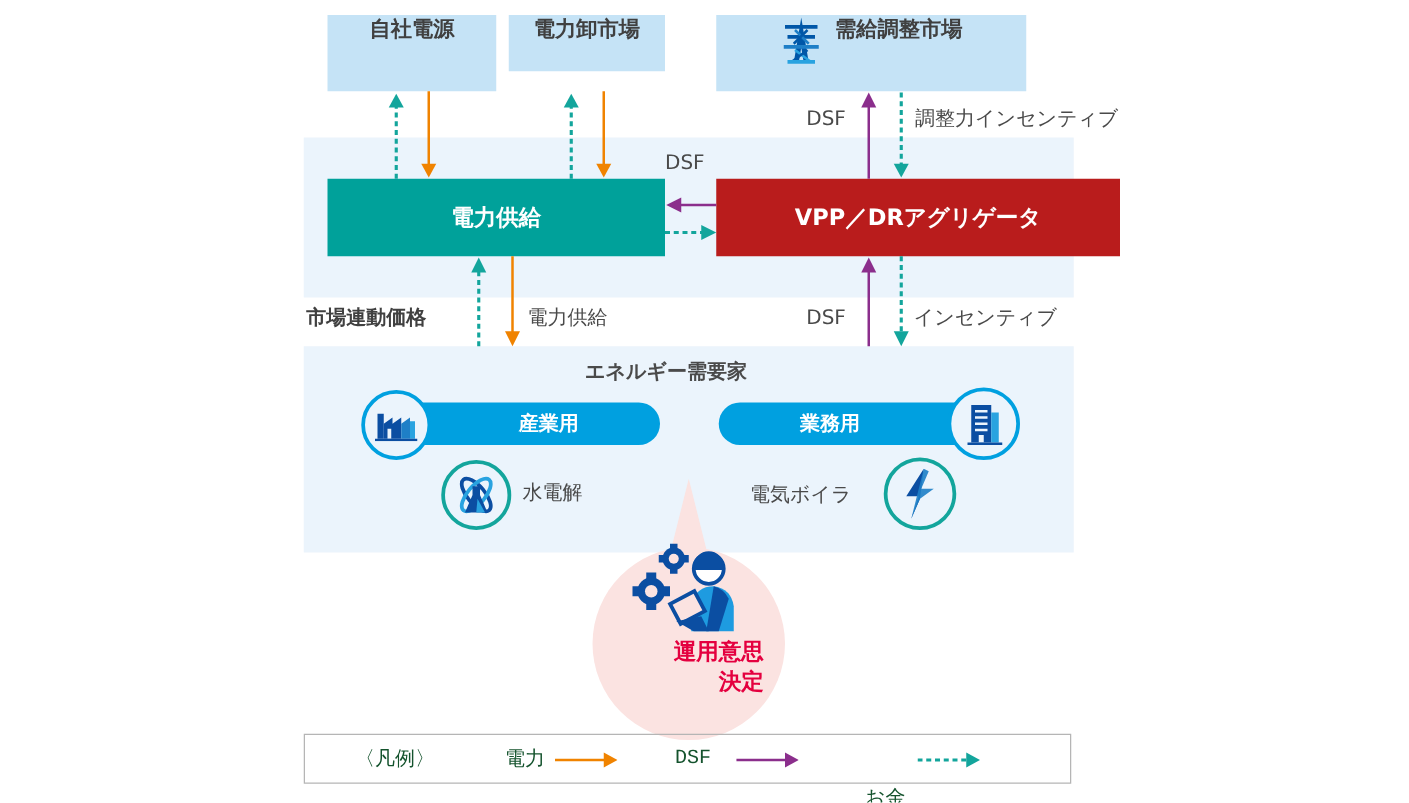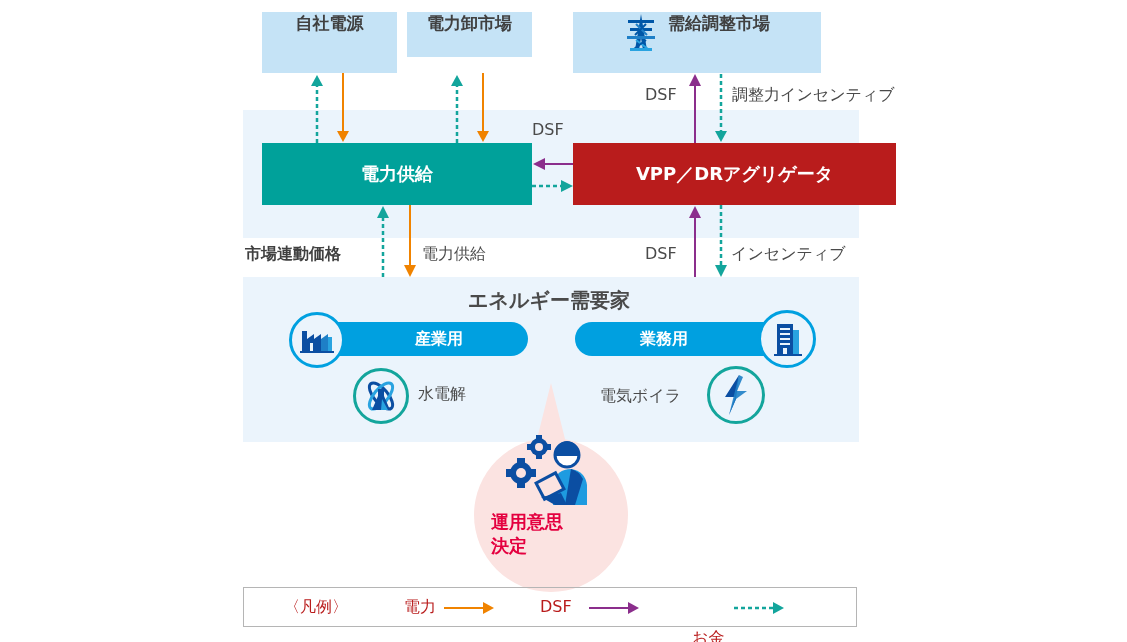--- a/index.html
+++ b/index.html
@@ -10,21 +10,21 @@
             display:flex; align-items:flex-start; justify-content:center; }
   .band { position:absolute; background:#ebf4fc; }
   .mainbox { position:absolute; color:#fff; font-size:18px; font-weight:bold;
              display:flex; align-items:center; justify-content:center; }
   .lbl { position:absolute; font-size:16px; color:#4a4a4a; white-space:nowrap; }
   .pill { position:absolute; background:#00a0e0; color:#fff; font-size:16px; font-weight:bold;
           border-radius:17px; display:flex; align-items:center; justify-content:center; height:34px; }
   .circ { position:absolute; border-radius:50%; background:#ebf4fc; box-sizing:border-box;
           display:flex; align-items:center; justify-content:center; }
   .legend { position:absolute; left:243px; top:587px; width:614px; height:40px; border:1px solid #b5b5b5;
-            box-sizing:border-box; color:#b91c1c; font-size:16px; }
+            box-sizing:border-box; color:#14532d; font-size:16px;font-family:Liberation Mono, monospace; }
   svg.ov { position:absolute; left:0; top:0; }
 </style>
 </head>
 <body>
 
 <div class="band" style="left:243px;top:110px;width:616px;height:128px;"></div>
 <div class="band" style="left:243px;top:277px;width:616px;height:165px;"></div>
 
 <div class="topbox" style="left:262px;top:12px;width:135px;height:61px;">
   <span>自社電源</span>
@@ -128,21 +128,21 @@
 </svg>
 
 <div class="lbl" style="left:645px;top:85px;">DSF</div>
 <div class="lbl" style="left:732px;top:85px;">調整力インセンティブ</div>
 <div class="lbl" style="left:532px;top:120px;">DSF</div>
 <div class="lbl" style="left:245px;top:244px;color:#404040;font-weight:bold;">市場連動価格</div>
 <div class="lbl" style="left:422px;top:244px;">電力供給</div>
 <div class="lbl" style="left:645px;top:244px;">DSF</div>
 <div class="lbl" style="left:731px;top:244px;">インセンティブ</div>
 
-<div class="lbl" style="left:468px;top:287px;font-weight:bold;font-size:20px;">エネルギー需要家</div>
+<div class="lbl" style="left:468px;top:287px;font-weight:bold;font-size:16px;">エネルギー需要家</div>
 
 <div class="pill" style="left:320px;top:322px;width:208px;">
   <span style="margin-left:30px;">産業用</span>
 </div>
 <div class="circ" style="left:289px;top:312px;width:56px;height:56px;border:3px solid #00a0e0;">
   <svg width="34" height="26" viewBox="0 0 34 26">
     <rect x="2" y="4" width="5" height="20" fill="#0b4ea2"></rect>
     <polygon points="7,24 7,12 14,7 14,12 21,7 21,24" fill="#0b4ea2"></polygon>
     <rect x="10" y="16" width="3" height="8" fill="#ebf4fc"></rect>
     <polygon points="21,24 21,12 28,7 28,24" fill="#1e7fc7"></polygon>
@@ -196,21 +196,21 @@
   </g>
   <circle cx="34" cy="14" r="4" fill="#fbe3e1"></circle>
   <circle cx="16" cy="40" r="5" fill="#fbe3e1"></circle>
   <circle cx="62" cy="22" r="12" fill="#ffffff" stroke="#0b4ea2" stroke-width="3"></circle>
   <path d="M50 20 A12 12 0 0 1 74 20 L74 23 L50 23 Z" fill="#0b4ea2"></path>
   <path d="M48 72 L48 50 Q52 36 66 36 Q80 38 82 52 L82 72 Z" fill="#1e9be0"></path>
   <path d="M66 36 Q74 38 78 46 L70 72 L60 72 Z" fill="#0b4ea2"></path>
   <rect x="34" y="44" width="22" height="18" fill="#fbe3e1" stroke="#0b4ea2" stroke-width="3" transform="rotate(-28 45 53)"></rect>
   <path d="M36 64 L50 72 L62 72 L56 60 Z" fill="#0b4ea2"></path>
 </svg>
-<div class="abs" style="left:491px;top:510px;width:120px;text-align:left;color:#e4003f;font-weight:bold;font-size:18px;line-height:24px;">
+<div class="abs" style="left:491px;top:510px;width:120px;text-align:right;color:#e4003f;font-weight:bold;font-size:18px;line-height:24px;">
   <div>運用意思</div>
   <div>決定</div>
 </div>
 
 <div class="legend">
   <span class="abs" style="left:40px;top:9px;">〈凡例〉</span>
 
   <span class="abs" style="left:160px;top:9px;">電力</span>
   <svg class="abs" style="left:200px;top:12px;" width="50" height="16">
     <line x1="0" y1="8" x2="40" y2="8" stroke="#f08300" stroke-width="2"></line>

